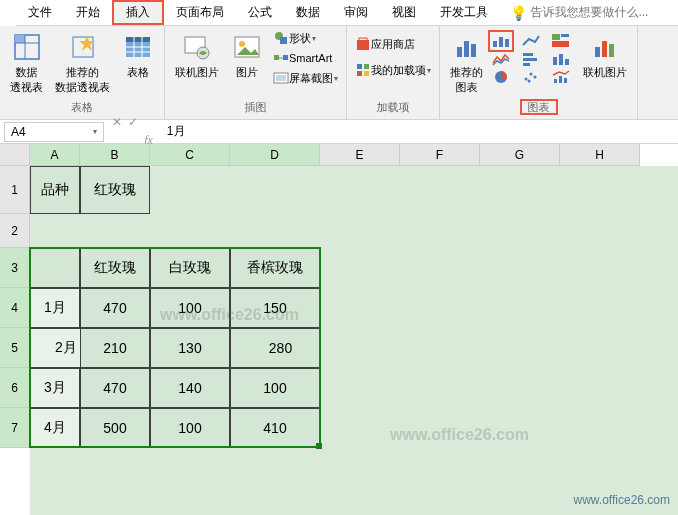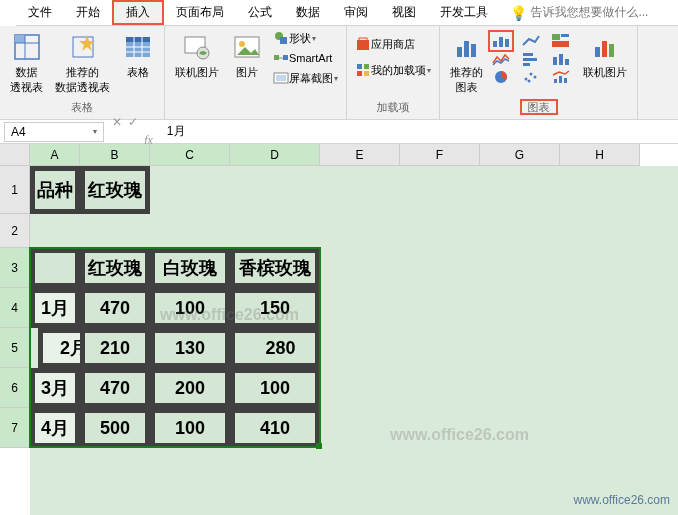--- a/index.html
+++ b/index.html
@@ -36,21 +36,21 @@
     .corner { width: 30px; height: 22px; background: #e6e6e6; border-right: 1px solid #ccc; border-bottom: 1px solid #ccc; }
     .col-headers { display: flex; }
     .col-h { background: #e6e6e6; border-right: 1px solid #ccc; border-bottom: 1px solid #ccc; text-align: center; font-size: 12px; height: 22px; line-height: 22px; }
     .col-h.sel { background: #c9e8c9; }
     .row-h { width: 30px; background: #e6e6e6; border-right: 1px solid #ccc; border-bottom: 1px solid #ccc; text-align: center; font-size: 12px; }
     .row-h.sel { background: #c9e8c9; }
     
     .grid { position: relative; background: #d9ead9; }
     
     
-    .tbl-cell { background: #d4e6d4; border: 5px solid #404040; font-weight: bold; display: flex; align-items: center; justify-content: center; position: absolute; font-size: 18px; }
+    .tbl-cell { background: #d4e6d4; border: 1px solid #404040; font-weight: normal; display: flex; align-items: center; justify-content: center; position: absolute; font-size: 14px; }
     .tbl-cell.light { background: #e8f2e8; }
     
     
     .selection { position: absolute; border: 2px solid #1a7e1a; pointer-events: none; }
     .sel-handle { position: absolute; width: 6px; height: 6px; background: #1a7e1a; bottom: -3px; right: -3px; }
     
     
     .wm { position: absolute; color: rgba(120,120,120,0.3); font-size: 16px; font-weight: bold; pointer-events: none; }
     .logo { position: absolute; bottom: 8px; right: 8px; text-align: right; }
     .logo-main { font-size: 22px; font-weight: bold; }
@@ -171,20 +171,21 @@
               <svg width="16" height="16">
                 <rect x="1" y="3" width="14" height="10" fill="#fff" stroke="#888"></rect>
                 <rect x="3" y="5" width="10" height="6" fill="#c0d8f0"></rect>
               </svg>
             </span>
           <span>屏幕截图</span>
             <span class="caret">▾</span>
         </div>
       </div>
     </div>
+    <div class="group-label">插图</div>
   </div>
 
   <div class="group">
     <div class="group-content">
       <div class="vert" style="gap:8px;padding-top:6px">
         <div class="btn-small">
           <span class="icon-sm">
               <svg width="16" height="16">
                 <rect x="2" y="4" width="12" height="10" fill="#e05030"></rect>
                 <rect x="4" y="2" width="8" height="4" fill="none" stroke="#e05030"></rect>
@@ -326,27 +327,27 @@
 
     <div id="table2">
         <div class="tbl-cell" style="left: 0px; top: 82px; width: 50px; height: 40px;"></div>
         <div class="tbl-cell" style="left: 50px; top: 82px; width: 70px; height: 40px;">红玫瑰</div>
         <div class="tbl-cell" style="left: 120px; top: 82px; width: 80px; height: 40px;">白玫瑰</div>
         <div class="tbl-cell" style="left: 200px; top: 82px; width: 90px; height: 40px;">香槟玫瑰</div>
         <div class="tbl-cell light" style="left: 0px; top: 122px; width: 50px; height: 40px;">1月</div>
         <div class="tbl-cell" style="left: 50px; top: 122px; width: 70px; height: 40px;">470</div>
         <div class="tbl-cell" style="left: 120px; top: 122px; width: 80px; height: 40px;">100</div>
         <div class="tbl-cell" style="left: 200px; top: 122px; width: 90px; height: 40px;">150</div>
-        <div class="tbl-cell light" style="left: 8px; top: 162px; width: 72px; height: 40px;">2月</div>
+        <div class="tbl-cell light" style="left: 0px; top: 162px; width: 72px; height: 40px;">2月</div>
         <div class="tbl-cell" style="left: 50px; top: 162px; width: 70px; height: 40px;">210</div>
         <div class="tbl-cell" style="left: 120px; top: 162px; width: 80px; height: 40px;">130</div>
         <div class="tbl-cell" style="left: 200px; top: 162px; width: 90px; height: 40px; padding-left: 11px;">280</div>
         <div class="tbl-cell light" style="left: 0px; top: 202px; width: 50px; height: 40px;">3月</div>
         <div class="tbl-cell" style="left: 50px; top: 202px; width: 70px; height: 40px;">470</div>
-        <div class="tbl-cell" style="left: 120px; top: 202px; width: 80px; height: 40px;">200</div>
+        <div class="tbl-cell" style="left: 120px; top: 202px; width: 80px; height: 40px;">140</div>
         <div class="tbl-cell" style="left: 200px; top: 202px; width: 90px; height: 40px;">100</div>
         <div class="tbl-cell light" style="left: 0px; top: 242px; width: 50px; height: 40px;">4月</div>
         <div class="tbl-cell" style="left: 50px; top: 242px; width: 70px; height: 40px;">500</div>
         <div class="tbl-cell" style="left: 120px; top: 242px; width: 80px; height: 40px;">100</div>
         <div class="tbl-cell" style="left: 200px; top: 242px; width: 90px; height: 40px;">410</div>
       </div>
 
     <div class="selection" style="left:-1px;top:81px;width:292px;height:201px">
         <div class="sel-handle"></div>
       </div>

